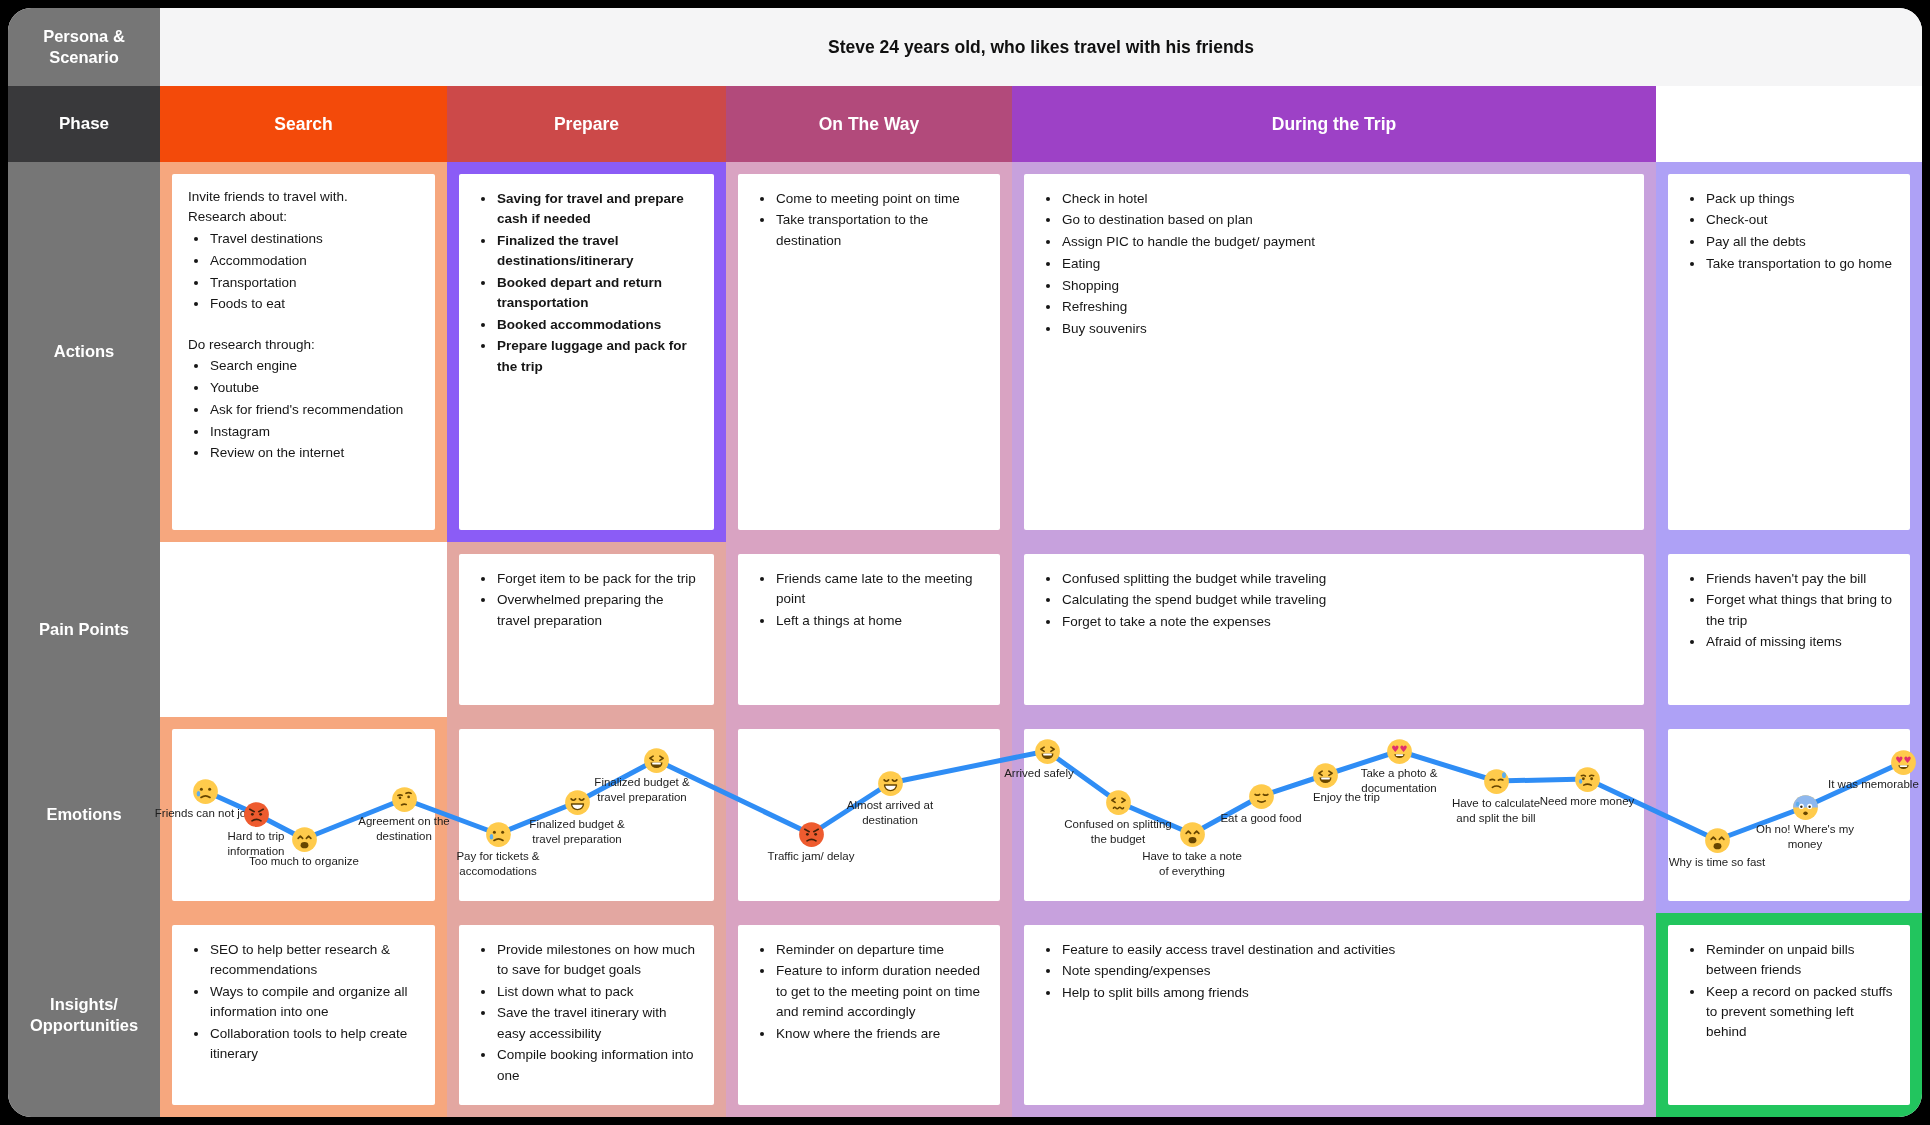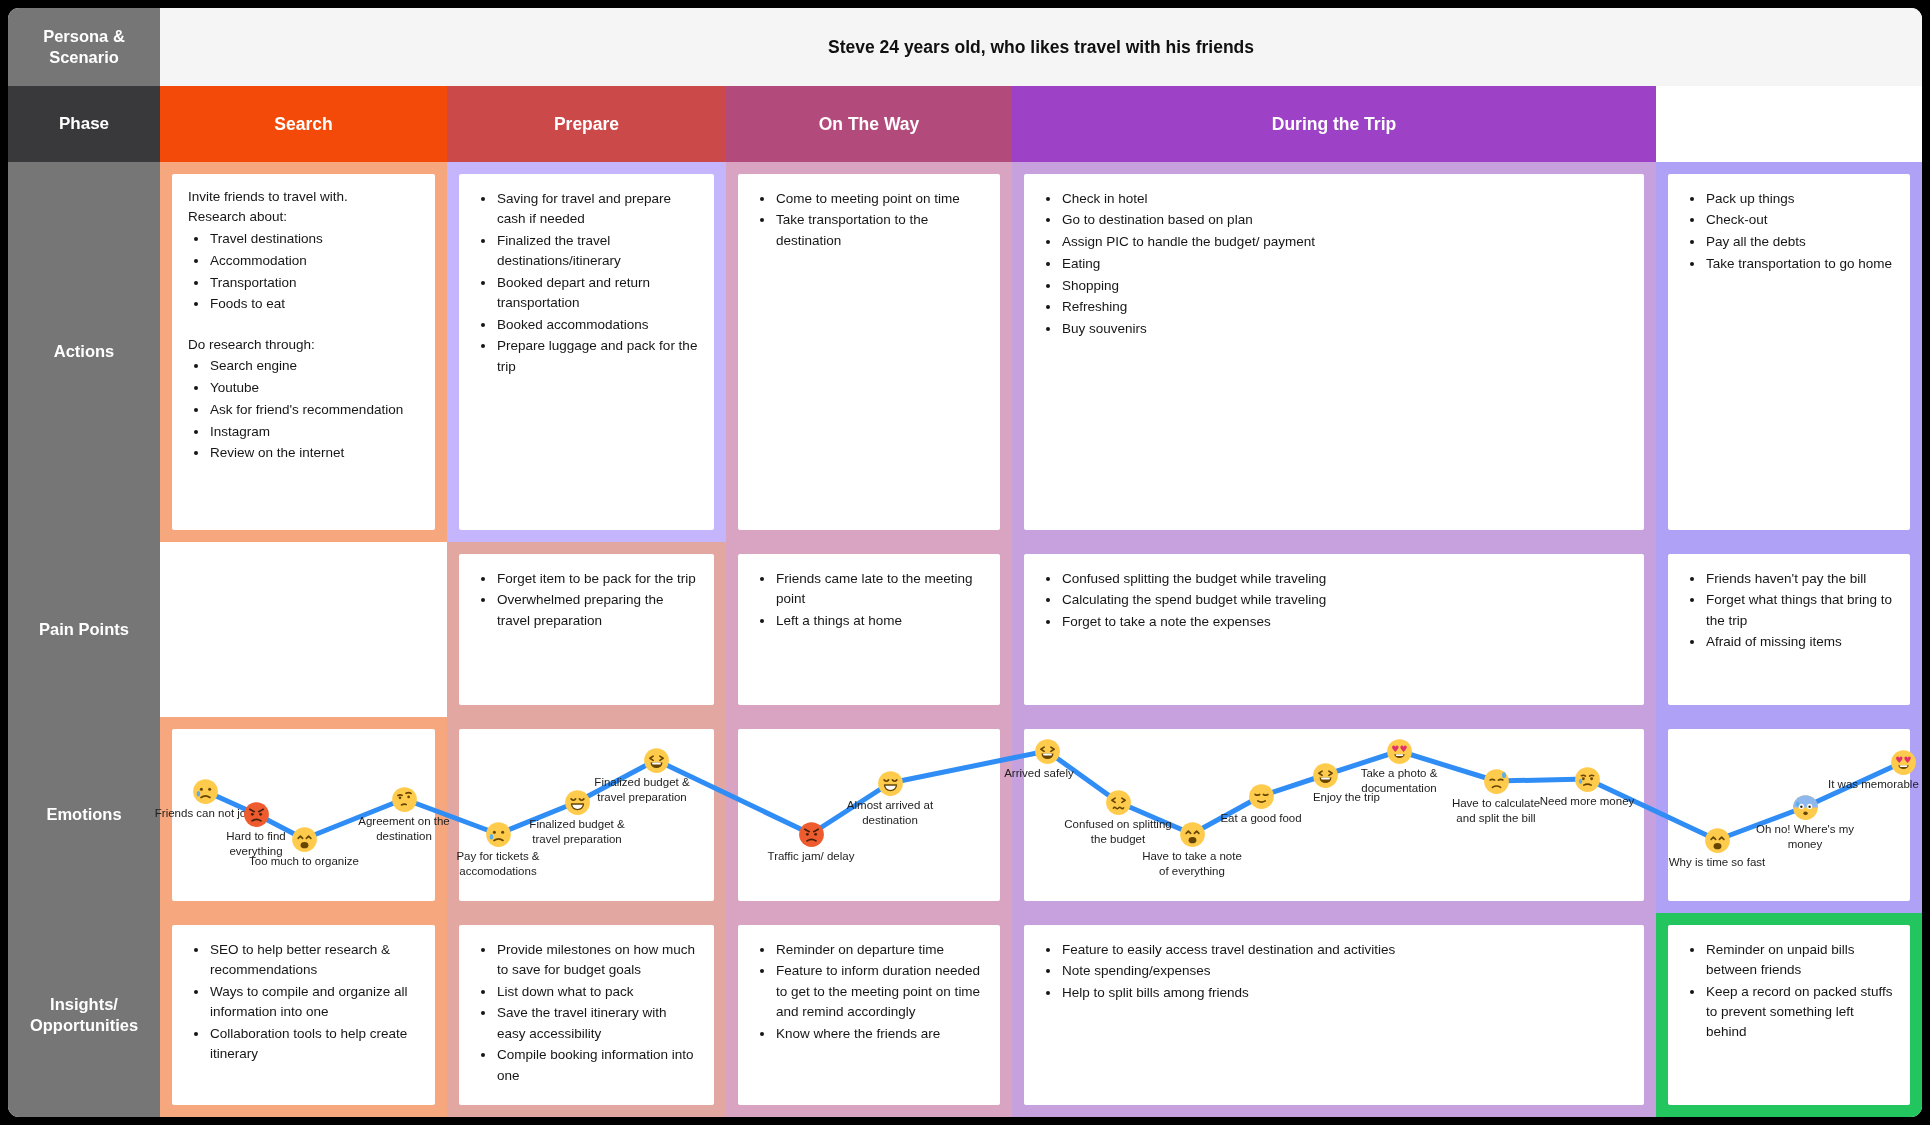--- a/index.html
+++ b/index.html
@@ -1,17 +1,17 @@
 <!DOCTYPE html>
 <html><head>
 <meta charset="utf-8">
 <style>
   html,body{margin:0;padding:0;background:#000;}
   body{width:1930px;height:1125px;font-family:"Liberation Sans",sans-serif;-webkit-font-smoothing:antialiased;}
-  .board{position:relative;margin:8px;width:1914px;height:1109px;background:#fff;border-radius:11px;overflow:hidden;
+  .board{position:relative;margin:8px;width:1914px;height:1109px;background:#fff;border-radius:23px;overflow:hidden;
          display:grid;grid-template-columns:152px 287px 279px 286px 644px 266px;
          grid-template-rows:78px 76px 380px 175px 196px 1fr;}
   .persona-cell{grid-row:1;grid-column:1;background:#767676;color:#fff;display:flex;align-items:center;justify-content:center;
                 text-align:center;font-weight:bold;font-size:16.5px;line-height:1.3;white-space:pre-line;}
   .title-cell{grid-row:1;grid-column:2/7;background:#F5F5F6;display:flex;align-items:center;justify-content:center;
               font-weight:bold;font-size:17.5px;color:#101010;}
   .phase-cell{grid-row:2;grid-column:1;background:#39393B;color:#fff;display:flex;align-items:center;justify-content:center;
               font-weight:bold;font-size:17px;}
   .header-cell{grid-row:2;color:#fff;display:flex;align-items:center;justify-content:center;font-weight:bold;font-size:17.5px;}
   .sidebar-cell{grid-column:1;background:#767676;color:#fff;display:flex;align-items:center;justify-content:center;
@@ -88,21 +88,21 @@
         <ul>
           <li>SEO to help better research &amp; recommendations</li>
           <li>Ways to compile and organize all information into one</li>
           <li>Collaboration tools to help create itinerary</li>
         </ul>
       </div>
     </div>
     <div class="header-cell" style="grid-column: 3; background: rgb(204, 73, 73);">
       <span>Prepare</span>
     </div>
-    <div class="body-cell" style="grid-area: 3 / 3; background: #c4b5fd;">
+    <div class="body-cell" style="grid-area: 3 / 3; background: #8b5cf6; font-weight: bold;">
       <div class="card">
         <ul>
           <li>Saving for travel and prepare cash if needed</li>
           <li>Finalized the travel destinations/itinerary</li>
           <li>Booked depart and return transportation</li>
           <li>Booked accommodations</li>
           <li>Prepare luggage and pack for the trip</li>
         </ul>
       </div>
     </div>
@@ -241,21 +241,21 @@
       <div class="emo-label" style="left: -10px; top: 89px;">Friends can not join</div>
       <div class="emo-node" style="left: 82.5px; top: 83.5px;">
         <svg viewBox="0 0 36 36" width="27" height="27">
           <circle cx="18" cy="18" r="16.5" fill="#EE5B2F"></circle>
           <path d="M9 11 L15 14.2 M27 11 L21 14.2" stroke="#42210B" stroke-width="2.2" fill="none" stroke-linecap="round" stroke-linejoin="round"></path>
           <circle cx="12.5" cy="17.8" r="1.9" fill="#42210B"></circle>
           <circle cx="23.5" cy="17.8" r="1.9" fill="#42210B"></circle>
           <path d="M12 26.5 Q18 22.5 24 26.5" stroke="#42210B" stroke-width="2.2" fill="none" stroke-linecap="round" stroke-linejoin="round"></path>
         </svg>
       </div>
-      <div class="emo-label" style="left: 41px; top: 112px;">Hard to find everything</div>
+      <div class="emo-label" style="left: 41px; top: 112px;">Hard to trip information</div>
       <div class="emo-node" style="left: 130.5px; top: 108.5px;">
         <svg viewBox="0 0 36 36" width="27" height="27">
           <circle cx="18" cy="18" r="16.5" fill="#FFCB4C"></circle>
           <path d="M9.5 16.5 L12.5 13.5 L15.5 16.5 M20.5 16.5 L23.5 13.5 L26.5 16.5" stroke="#664500" stroke-width="2.2" fill="none" stroke-linecap="round" stroke-linejoin="round"></path>
           <ellipse cx="18" cy="25.5" rx="5.2" ry="4.2" fill="#664500"></ellipse>
         </svg>
       </div>
       <div class="emo-label" style="left: 89px; top: 137px;">Too much to organize</div>
       <div class="emo-node" style="left: 230.5px; top: 68.5px;">
         <svg viewBox="0 0 36 36" width="27" height="27">

